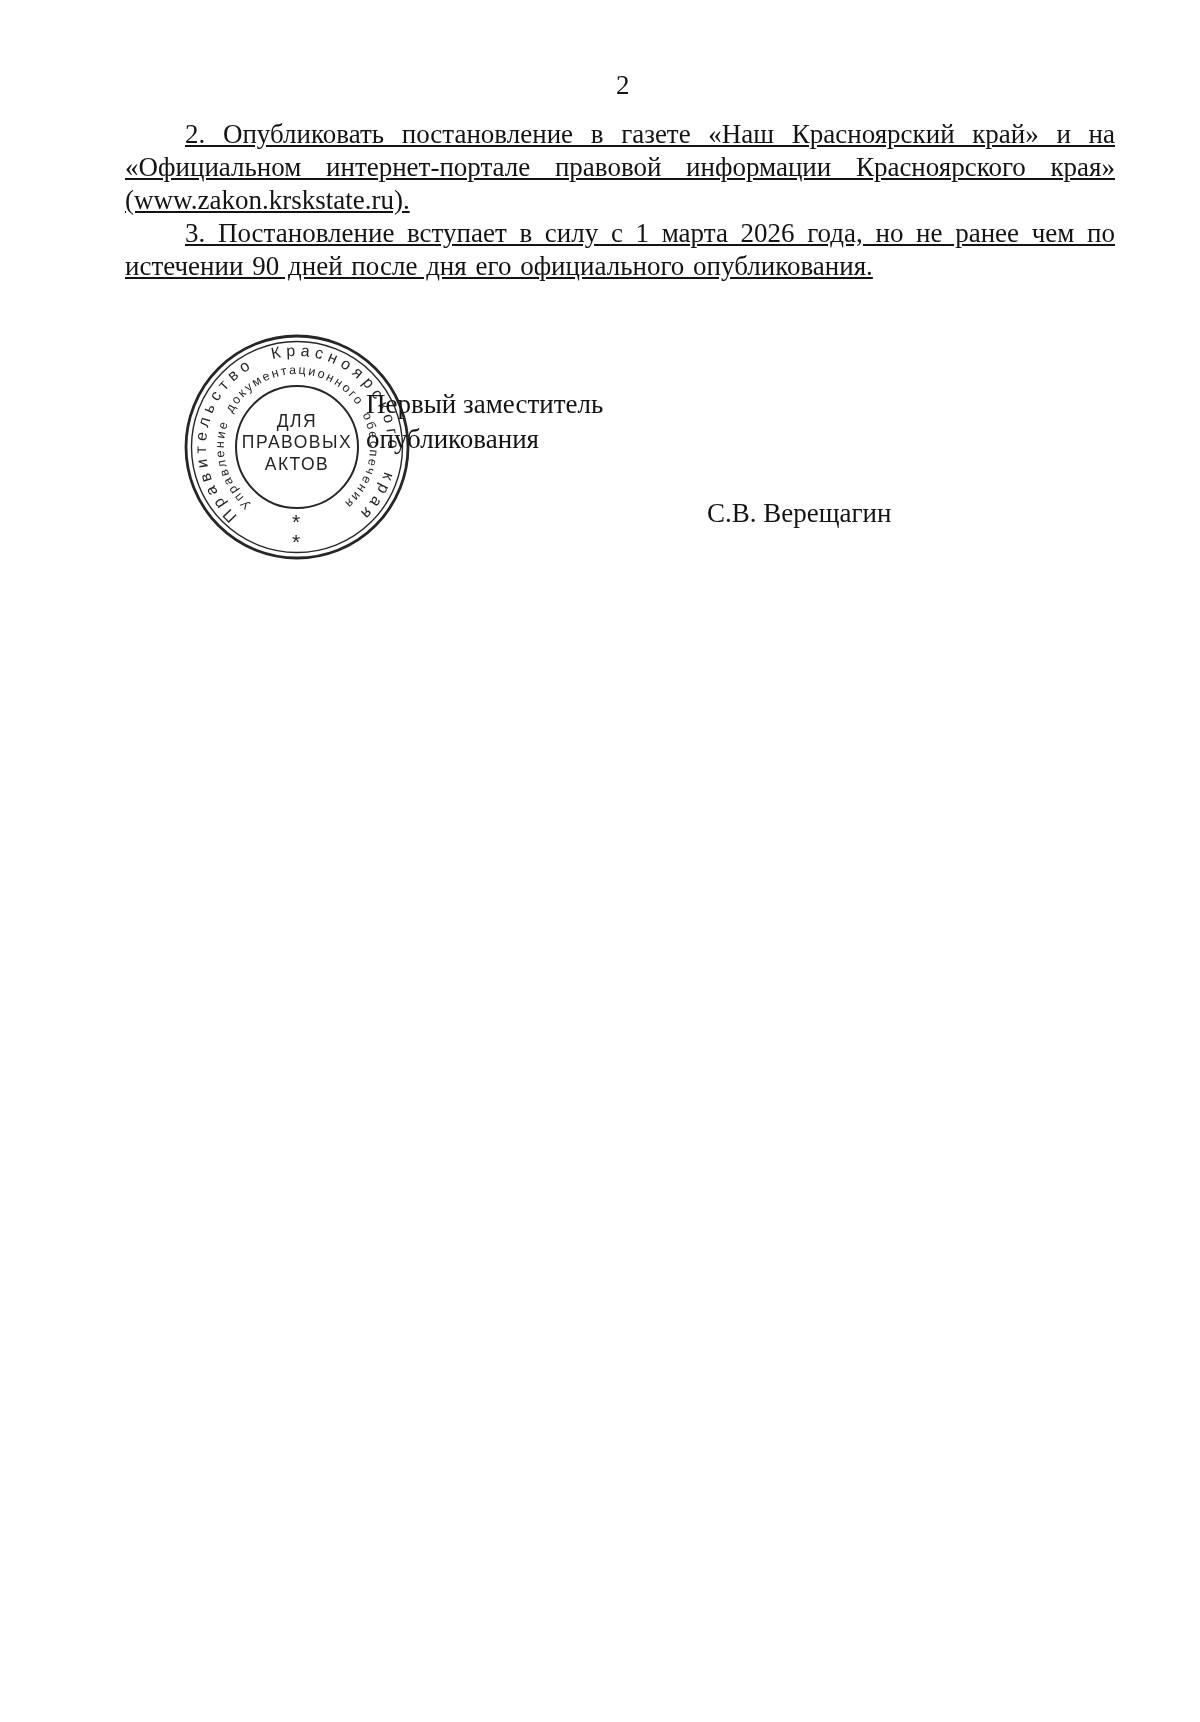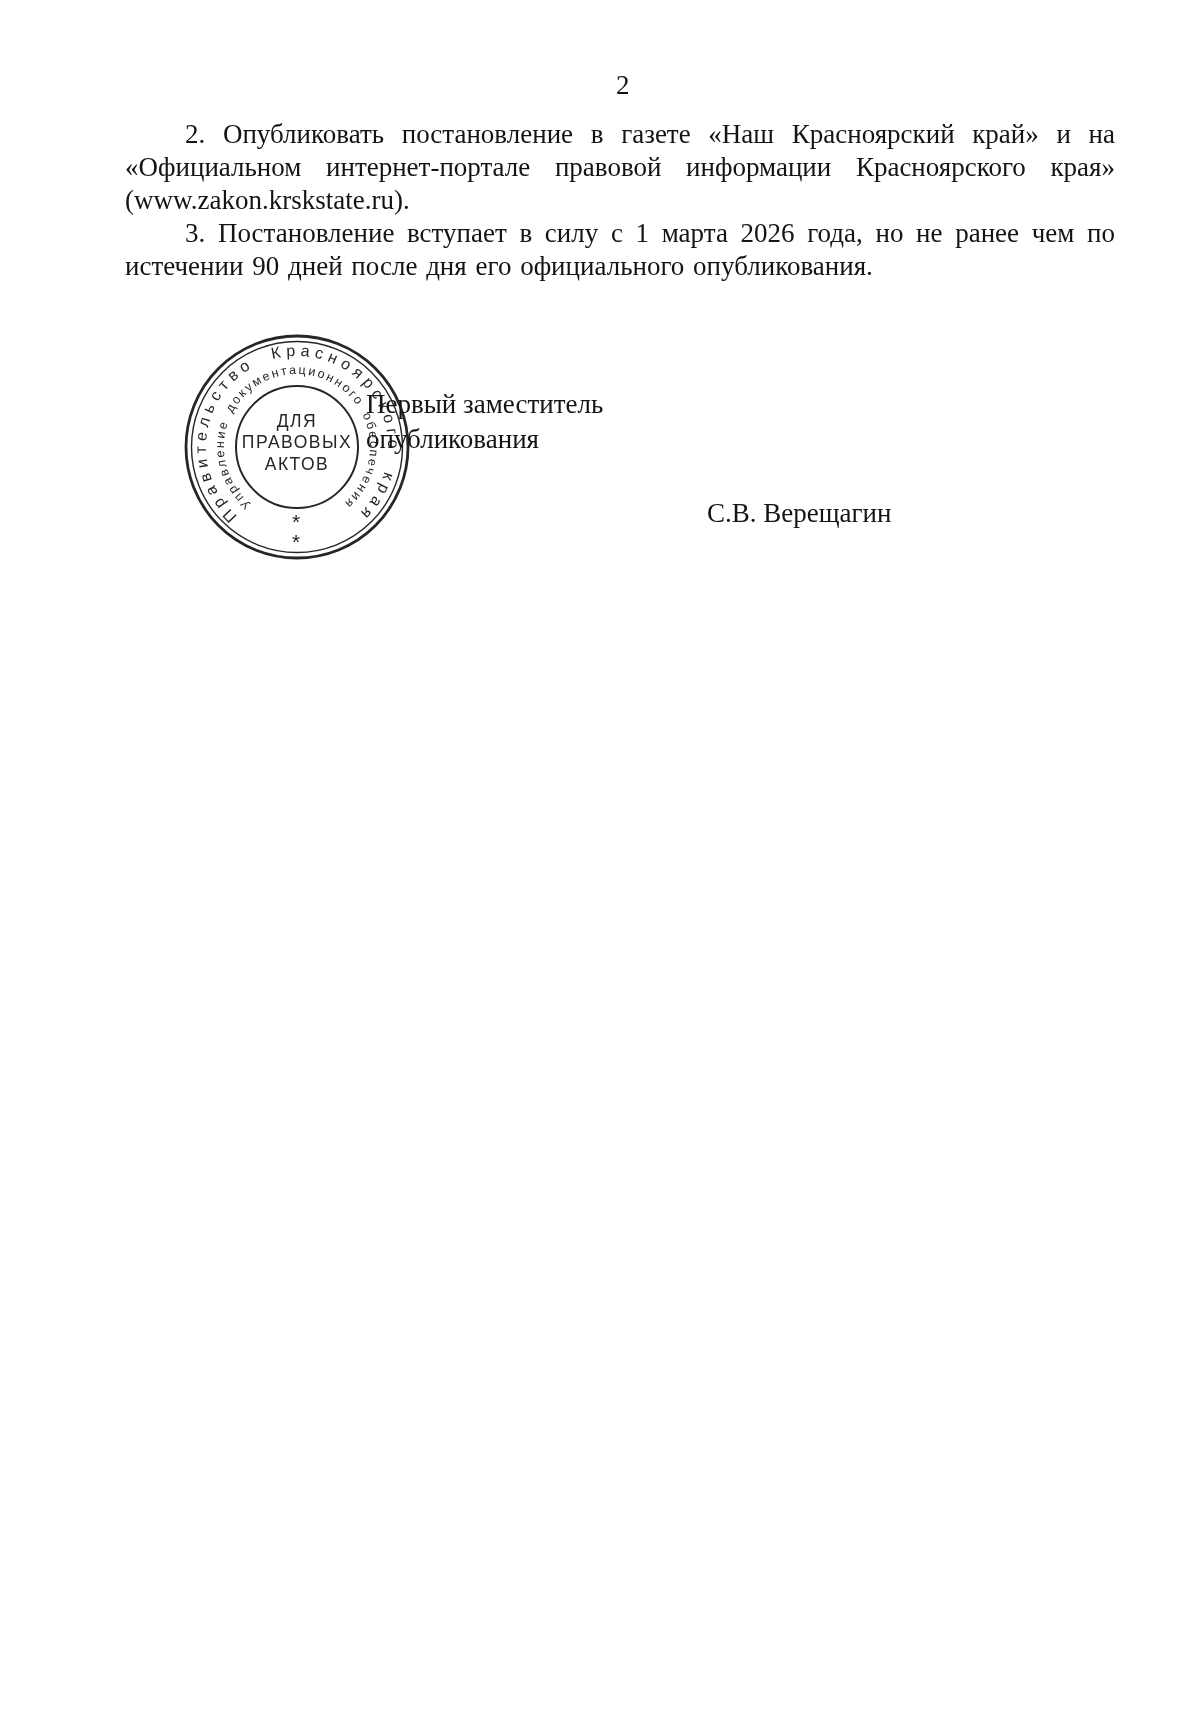--- a/index.html
+++ b/index.html
@@ -17,20 +17,21 @@
     left: 616px;
     top: 70px;
     font-size: 27px;
     line-height: 31px;
   }
   .body-text {
     position: absolute;
     left: 125px;
     top: 118px;
     width: 990px;
+    text-decoration: underline;
   }
   .body-text p {
     margin: 0;
     font-size: 27px;
     line-height: 33px;
     text-align: justify;
     text-indent: 60px;
     word-spacing: 2px;
   }
   .stamp-svg {

